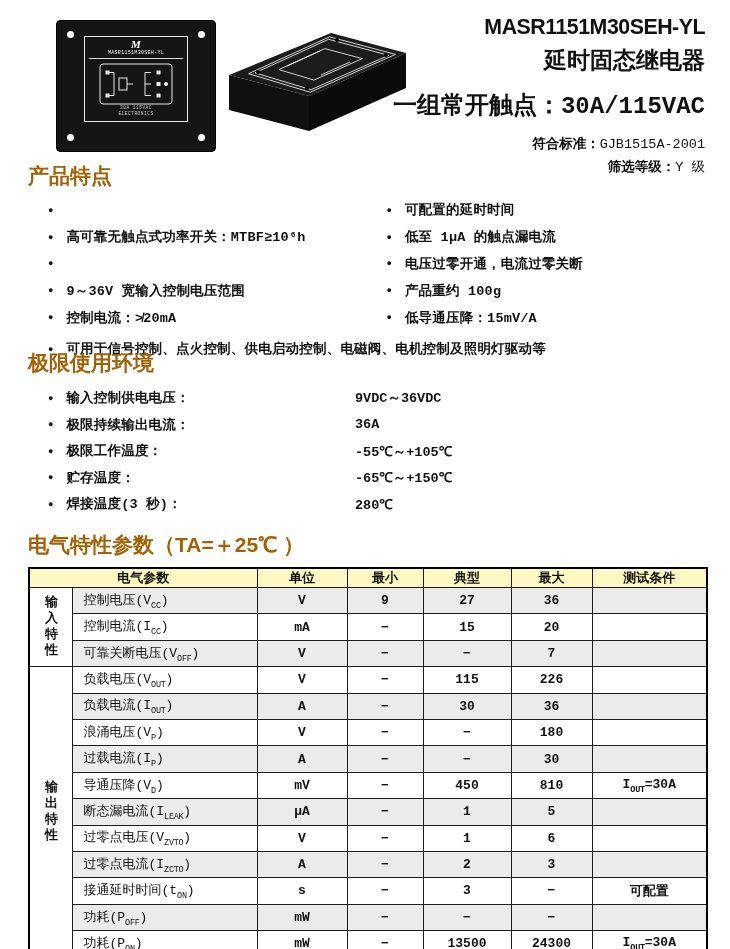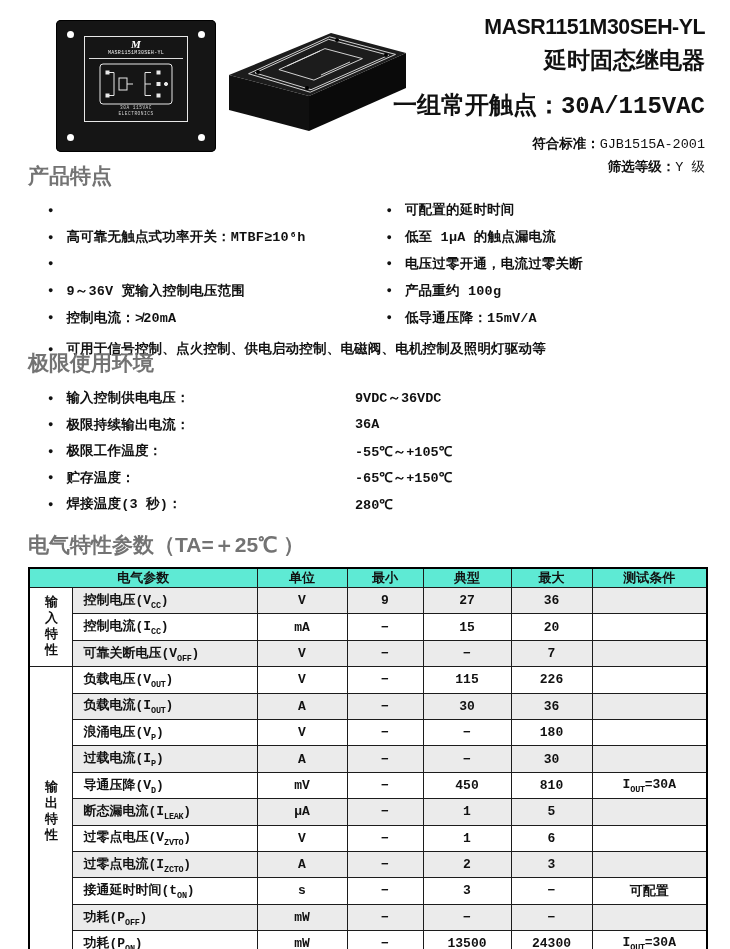--- a/index.html
+++ b/index.html
@@ -29,21 +29,21 @@
   .title-block { position:absolute; top:14px; right:25px; width:330px; text-align:right; }
   .tb-model { font-family:"Liberation Sans",sans-serif; font-weight:800; font-size:22px;
     letter-spacing:-.5px; transform:scaleX(.97); transform-origin:right; }
   .tb-name  { font-family:Liberation Mono, monospace; font-weight:800; font-size:23px; margin-top:5px; }
   .tb-contact { font-weight:700; font-size:24px; margin-top:13px; }
   .tb-std, .tb-scr { font-size:13.5px; margin-top:5px; }
   .tb-std { margin-top:14px; }
   .tb-std .lab, .tb-scr .lab { font-family:"Liberation Sans",sans-serif; font-weight:800; }
 
   
-  h2 { font-family:"Liberation Sans",sans-serif; font-weight:800; font-size:21px; line-height:26px; color:#737373; }
+  h2 { font-family:"Liberation Sans",sans-serif; font-weight:800; font-size:21px; line-height:26px; color:#a16207; }
   .sec { position:absolute; left:28px; width:677px; }
   #sec-features { top:163px; }
   #sec-limits   { top:350px; }
   #sec-table    { top:532px; }
 
   ul { list-style:none; }
   .dot { font-size:9px; line-height:1; position:relative; top:1px; }
   .ft { font-size:13.5px; font-weight:600; letter-spacing:.2px; }
   .feat-cols { display:flex; margin-top:8px; }
   .feat-cols ul { width:50%; }
@@ -51,26 +51,26 @@
   .feat-full { margin-top:5px; }
   #limits-list { margin-top:9px; position:relative; }
   #limits-list li { height:26.5px; }
   #limits-list .val { position:absolute; left:327px; font-size:13.5px; font-weight:600; }
 
   
   #params { border-collapse:collapse; table-layout:fixed; width:678px; margin-top:9px;
     border:2px solid #000; }
   #params td, #params th { border:1px solid #1c1c1c; text-align:center; vertical-align:middle;
     font-size:13px; overflow:hidden; }
-  #params thead th { height:16px; font-family:"Liberation Sans",sans-serif; font-weight:700; background:#5eead4; }
+  #params thead th { height:16px; font-family:"Liberation Sans",sans-serif; font-weight:700; background:#fef9c3; }
   #params tbody td { height:26.4px; }
   #params tr.alt td { background:#ebebeb; }
   #params td.gcell { background:#fff !important; font-family:"Liberation Sans",sans-serif;
     font-weight:700; line-height:16px; padding:0 15px; }
-  #params td.pcell { text-align:left; padding-left:11px; font-weight:700; }
+  #params td.pcell { text-align:left; padding-left:11px; font-weight:400; }
   #params td.pcell, #params td.gcell { font-family:"Liberation Mono","Liberation Sans",sans-serif; }
   #params sub { font-size:8.5px; letter-spacing:-.3px; }
   #params td.num, #params td.ucell, #params td.ccell { font-weight:600; }
   col.c-grp{width:43px;} col.c-par{width:185px;} col.c-unit{width:90px;}
   col.c-min{width:76px;} col.c-typ{width:88px;} col.c-max{width:81px;} col.c-cond{width:115px;}
 </style>
 </head>
 <body>
 
 <div class="page">

